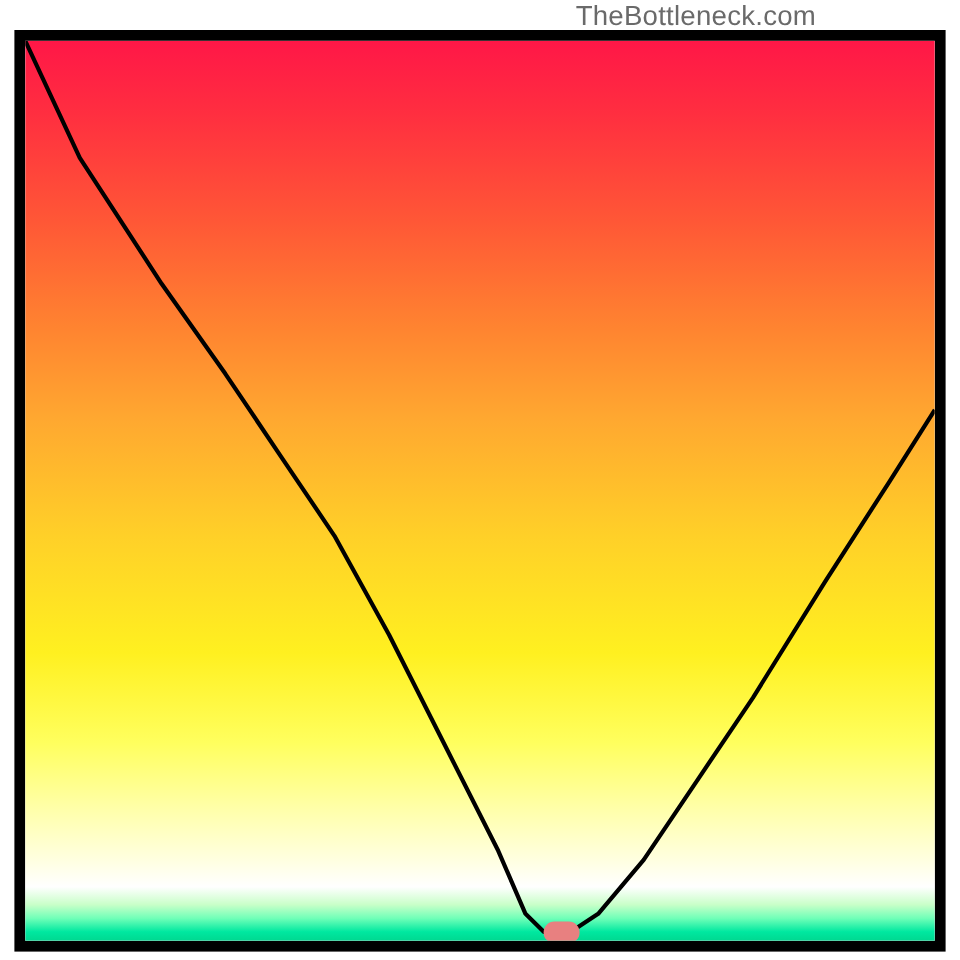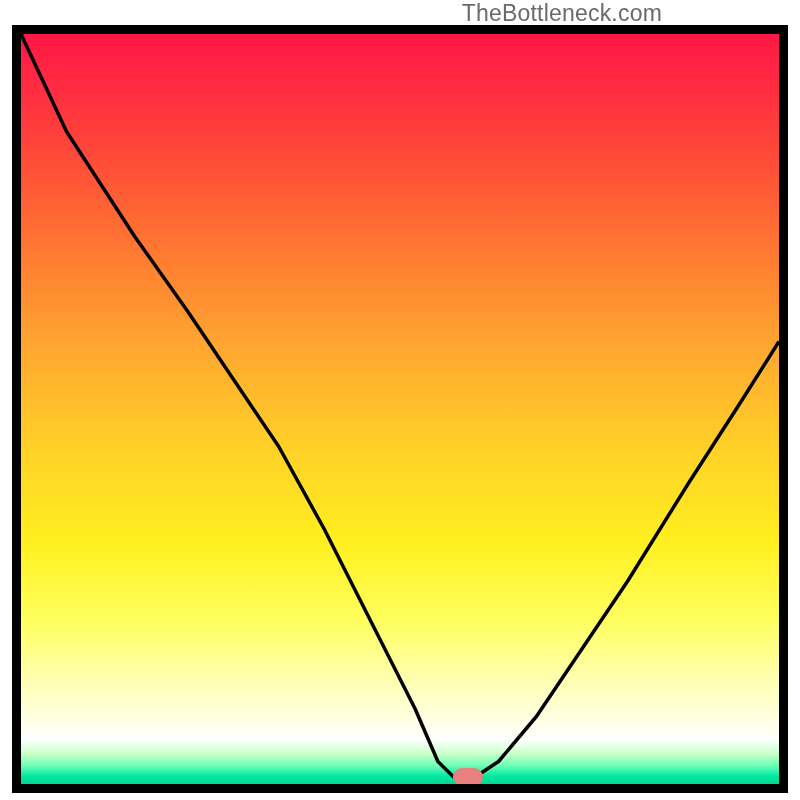--- a/index.html
+++ b/index.html
@@ -5,20 +5,21 @@
   body {
     margin: 0;
     padding: 0;
     background: #ffffff;
     font-family: Arial, Helvetica, sans-serif;
   }
   .container {
     width: 670px;
     height: 800px;
     position: relative;
+    padding-left: 18px;
   }
   .watermark {
     position: absolute;
     top: 0px;
     right: 8px;
     color: #6a6a6a;
     font-size: 23px;
     letter-spacing: 0.2px;
     font-family: Arial, sans-serif;
   }

